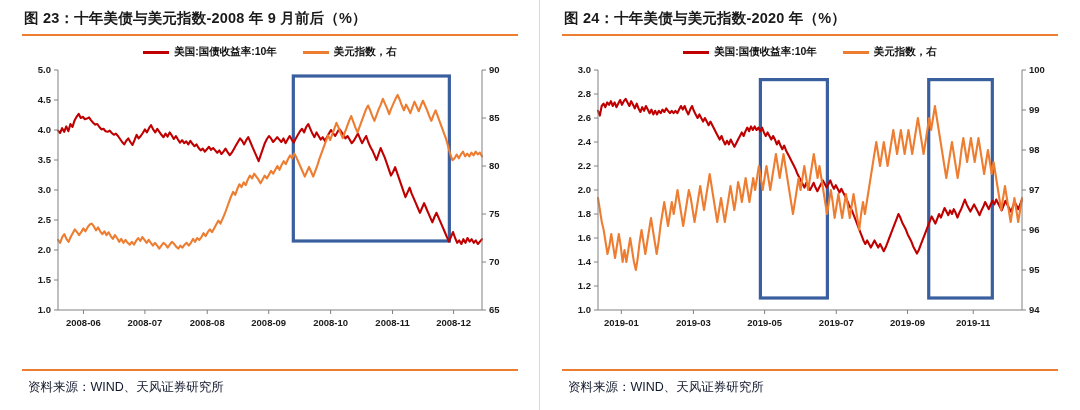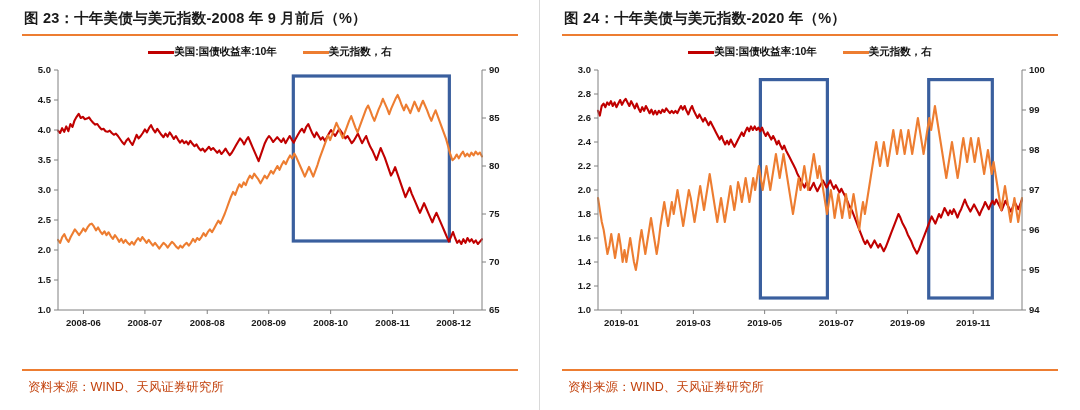--- a/index.html
+++ b/index.html
@@ -46,32 +46,32 @@
     left: 22px; right: 22px;
     top: 369px;
     height: 2px;
     background: #ED7D31;
   }
   .source {
     position: absolute;
     left: 28px;
     top: 379px;
     font-size: 12.5px;
-    color: #c2410c;
+    color: #0f172a;
     white-space: nowrap;
   }
   .legend {
     display: flex;
     justify-content: center;
     align-items: center;
     gap: 26px;
     margin-top: 8px;
     height: 16px;
   }
-  .legend-item { display: flex; align-items: center; }
+  .legend-item { display: flex; align-items: center; gap: 5px; }
   .legend-swatch { width: 26px; height: 3px; display: inline-block; }
   .legend-label { font-size: 10.5px; font-weight: 700; color: #111; white-space: nowrap; }
   .chart-wrap { position: relative; margin-top: 2px; }
   svg { display: block; }
   .tick-text { font-size: 9.5px; font-weight: 700; fill: #1a1a1a; font-family: "Liberation Sans", sans-serif; }
   .axis-line { stroke: #808080; stroke-width: 1; fill: none; }
   .tick-mark { stroke: #808080; stroke-width: 1; }
   .series-path { fill: none; stroke-linejoin: round; stroke-linecap: round; }
   .hl-box { fill: none; stroke-width: 3.2; }
 </style>

